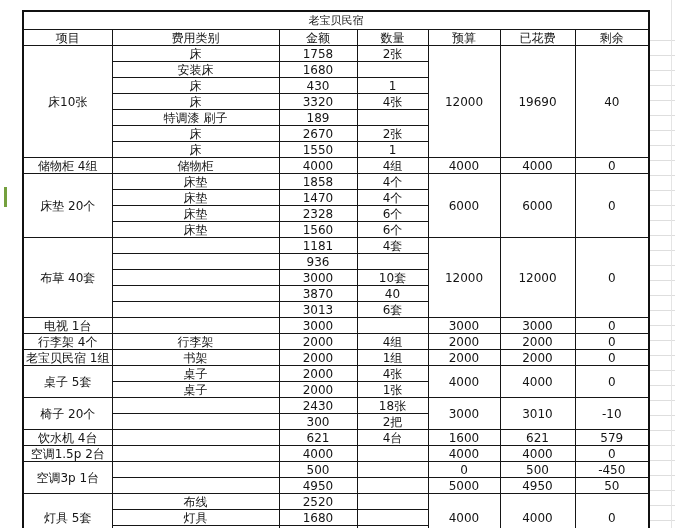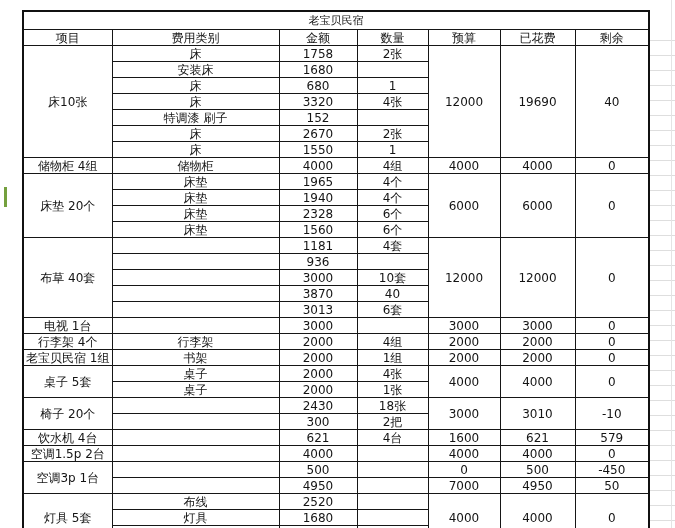--- a/index.html
+++ b/index.html
@@ -100,31 +100,31 @@
           <td rowspan="7">19690</td>
           <td rowspan="7">40</td>
         </tr>
         <tr>
           <td>安装床</td>
           <td>1680</td>
           <td></td>
         </tr>
         <tr>
           <td>床</td>
-          <td>680</td>
+          <td>430</td>
           <td>1</td>
         </tr>
         <tr>
           <td>床</td>
           <td>3320</td>
           <td>4张</td>
         </tr>
         <tr>
           <td>特调漆 刷子</td>
-          <td>152</td>
+          <td>189</td>
           <td></td>
         </tr>
         <tr>
           <td>床</td>
           <td>2670</td>
           <td>2张</td>
         </tr>
         <tr>
           <td>床</td>
           <td>1550</td>
@@ -135,29 +135,29 @@
           <td>储物柜</td>
           <td>4000</td>
           <td>4组</td>
           <td>4000</td>
           <td>4000</td>
           <td>0</td>
         </tr>
         <tr>
           <td rowspan="4">床垫 20个</td>
           <td>床垫</td>
-          <td>1965</td>
+          <td>1858</td>
           <td>4个</td>
           <td rowspan="4">6000</td>
           <td rowspan="4">6000</td>
           <td rowspan="4">0</td>
         </tr>
         <tr>
           <td>床垫</td>
-          <td>1940</td>
+          <td>1470</td>
           <td>4个</td>
         </tr>
         <tr>
           <td>床垫</td>
           <td>2328</td>
           <td>6个</td>
         </tr>
         <tr>
           <td>床垫</td>
           <td>1560</td>
@@ -271,21 +271,21 @@
           <td>500</td>
           <td></td>
           <td>0</td>
           <td>500</td>
           <td class="red">-450</td>
         </tr>
         <tr>
           <td></td>
           <td>4950</td>
           <td></td>
-          <td>7000</td>
+          <td>5000</td>
           <td>4950</td>
           <td class="red">50</td>
         </tr>
         <tr>
           <td rowspan="3">灯具 5套</td>
           <td>布线</td>
           <td>2520</td>
           <td></td>
           <td rowspan="3">4000</td>
           <td rowspan="3">4000</td>

